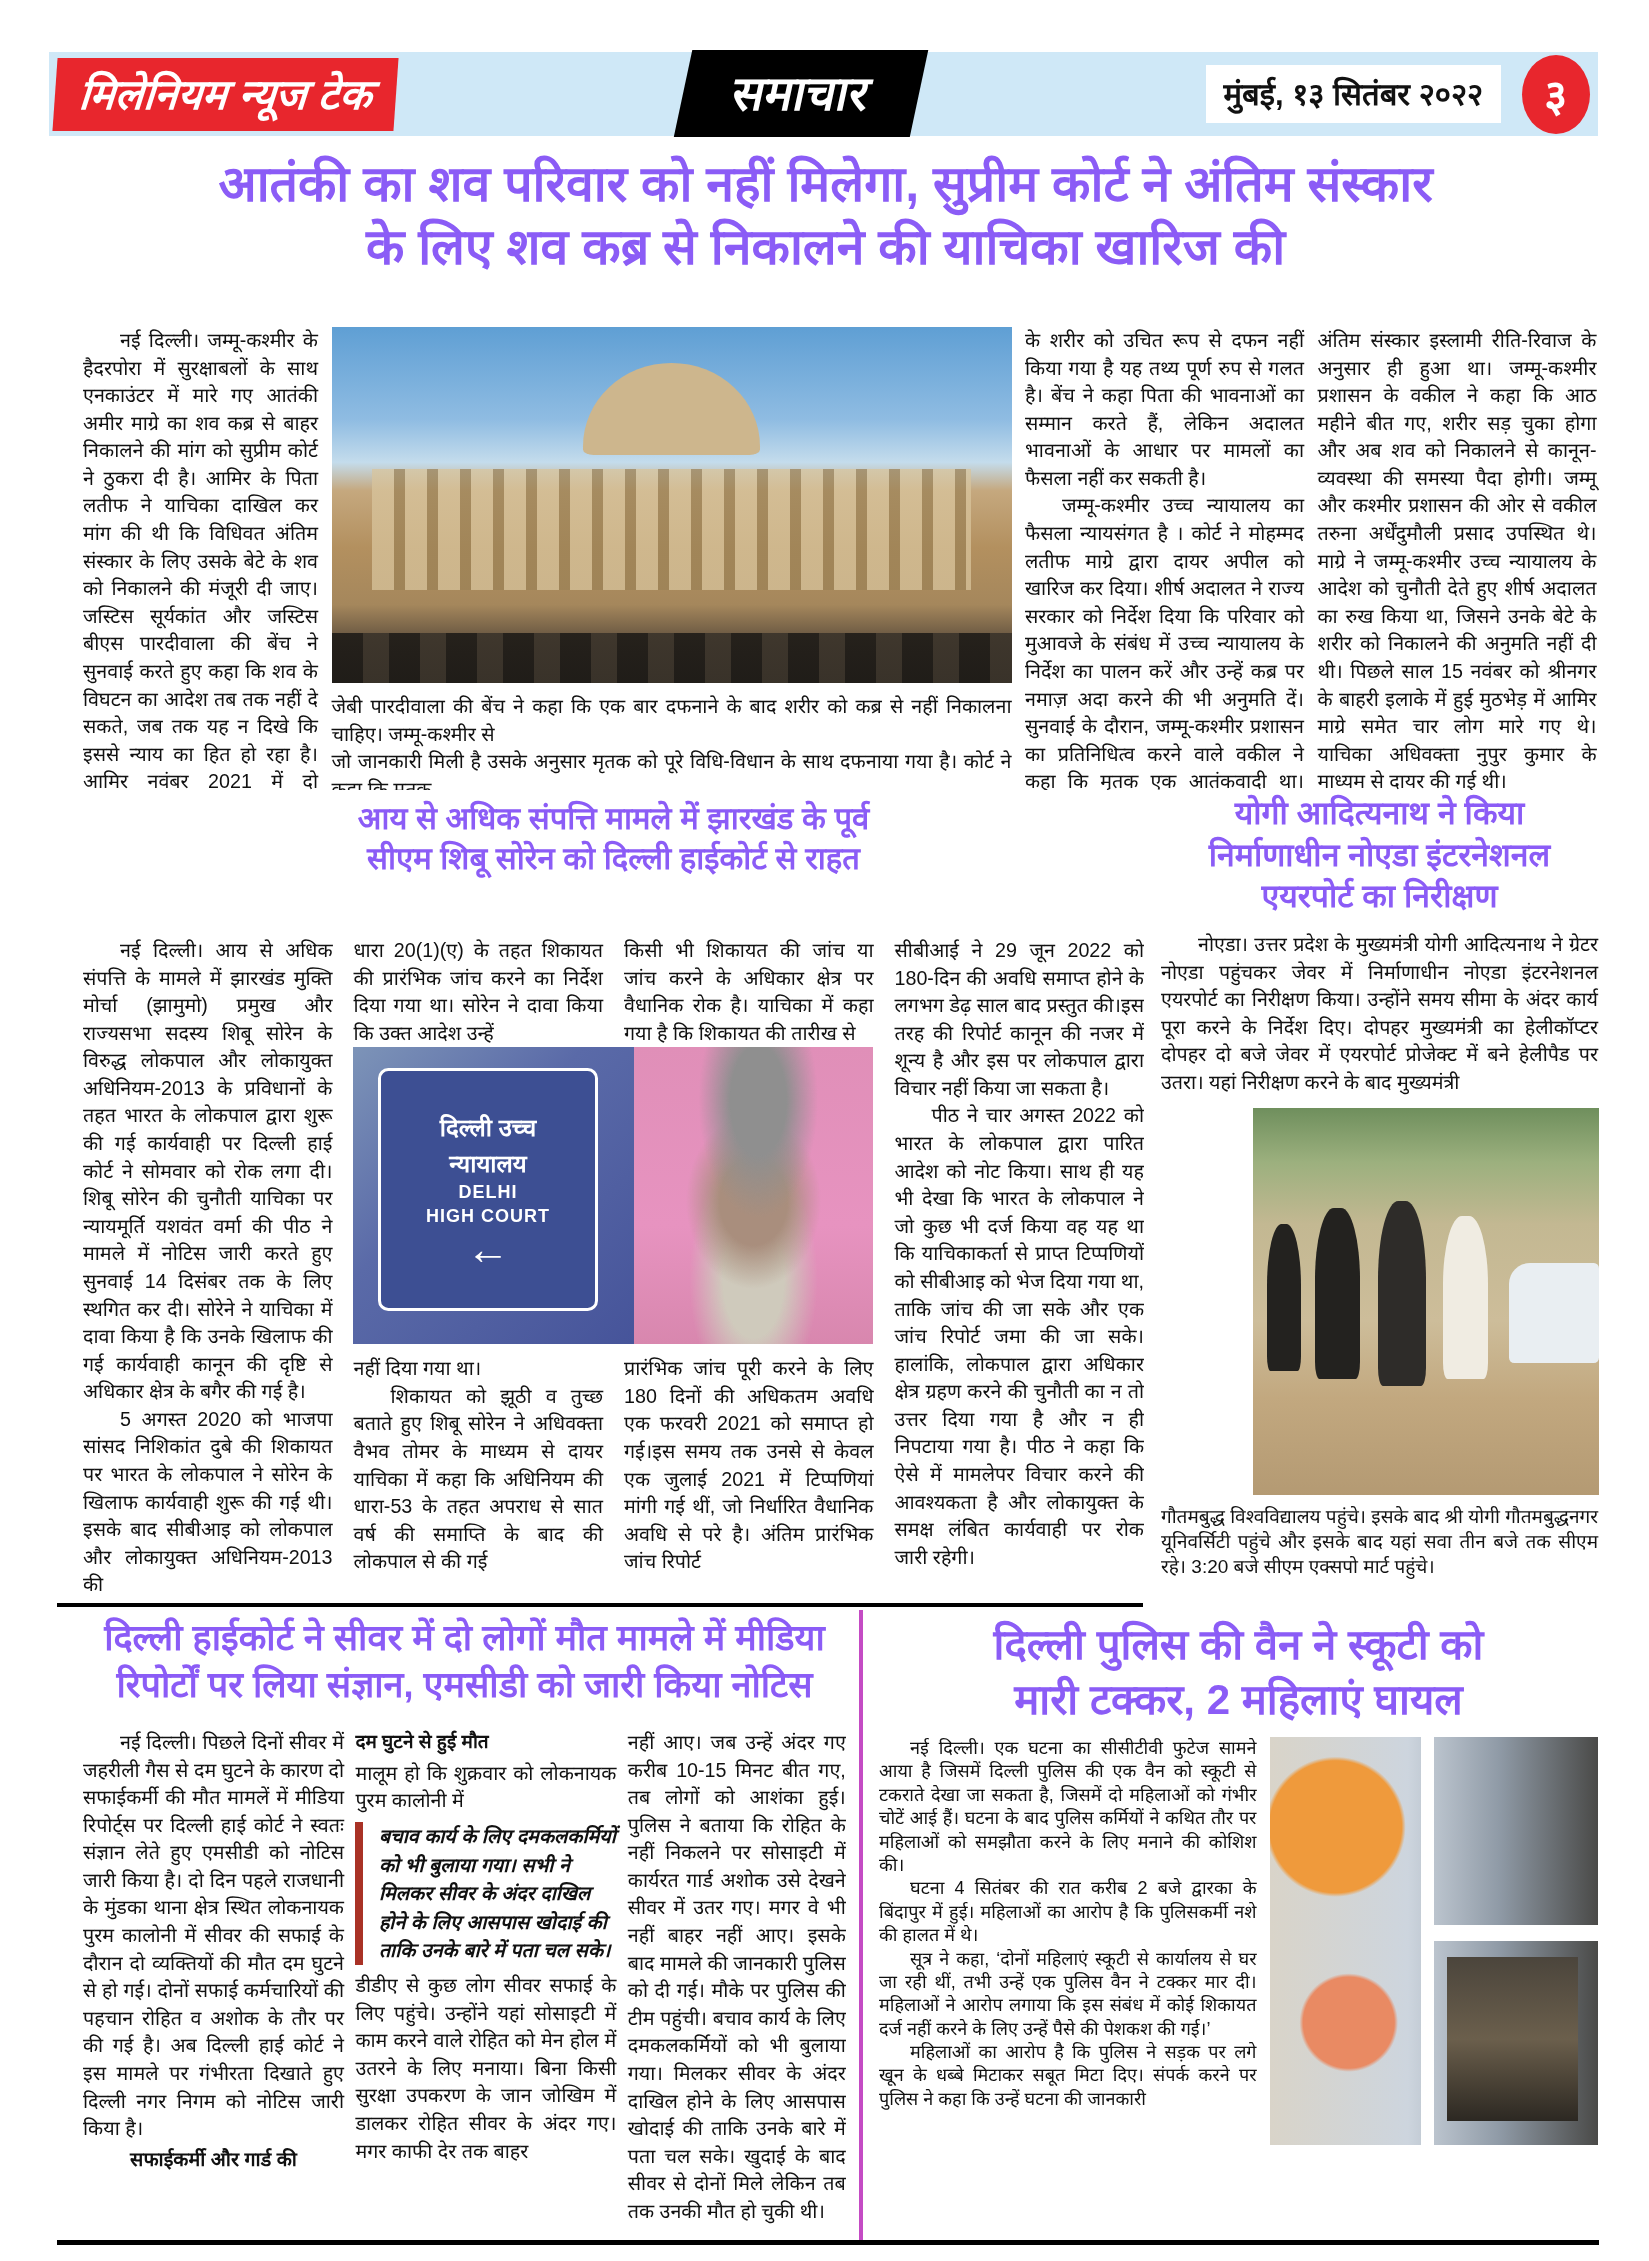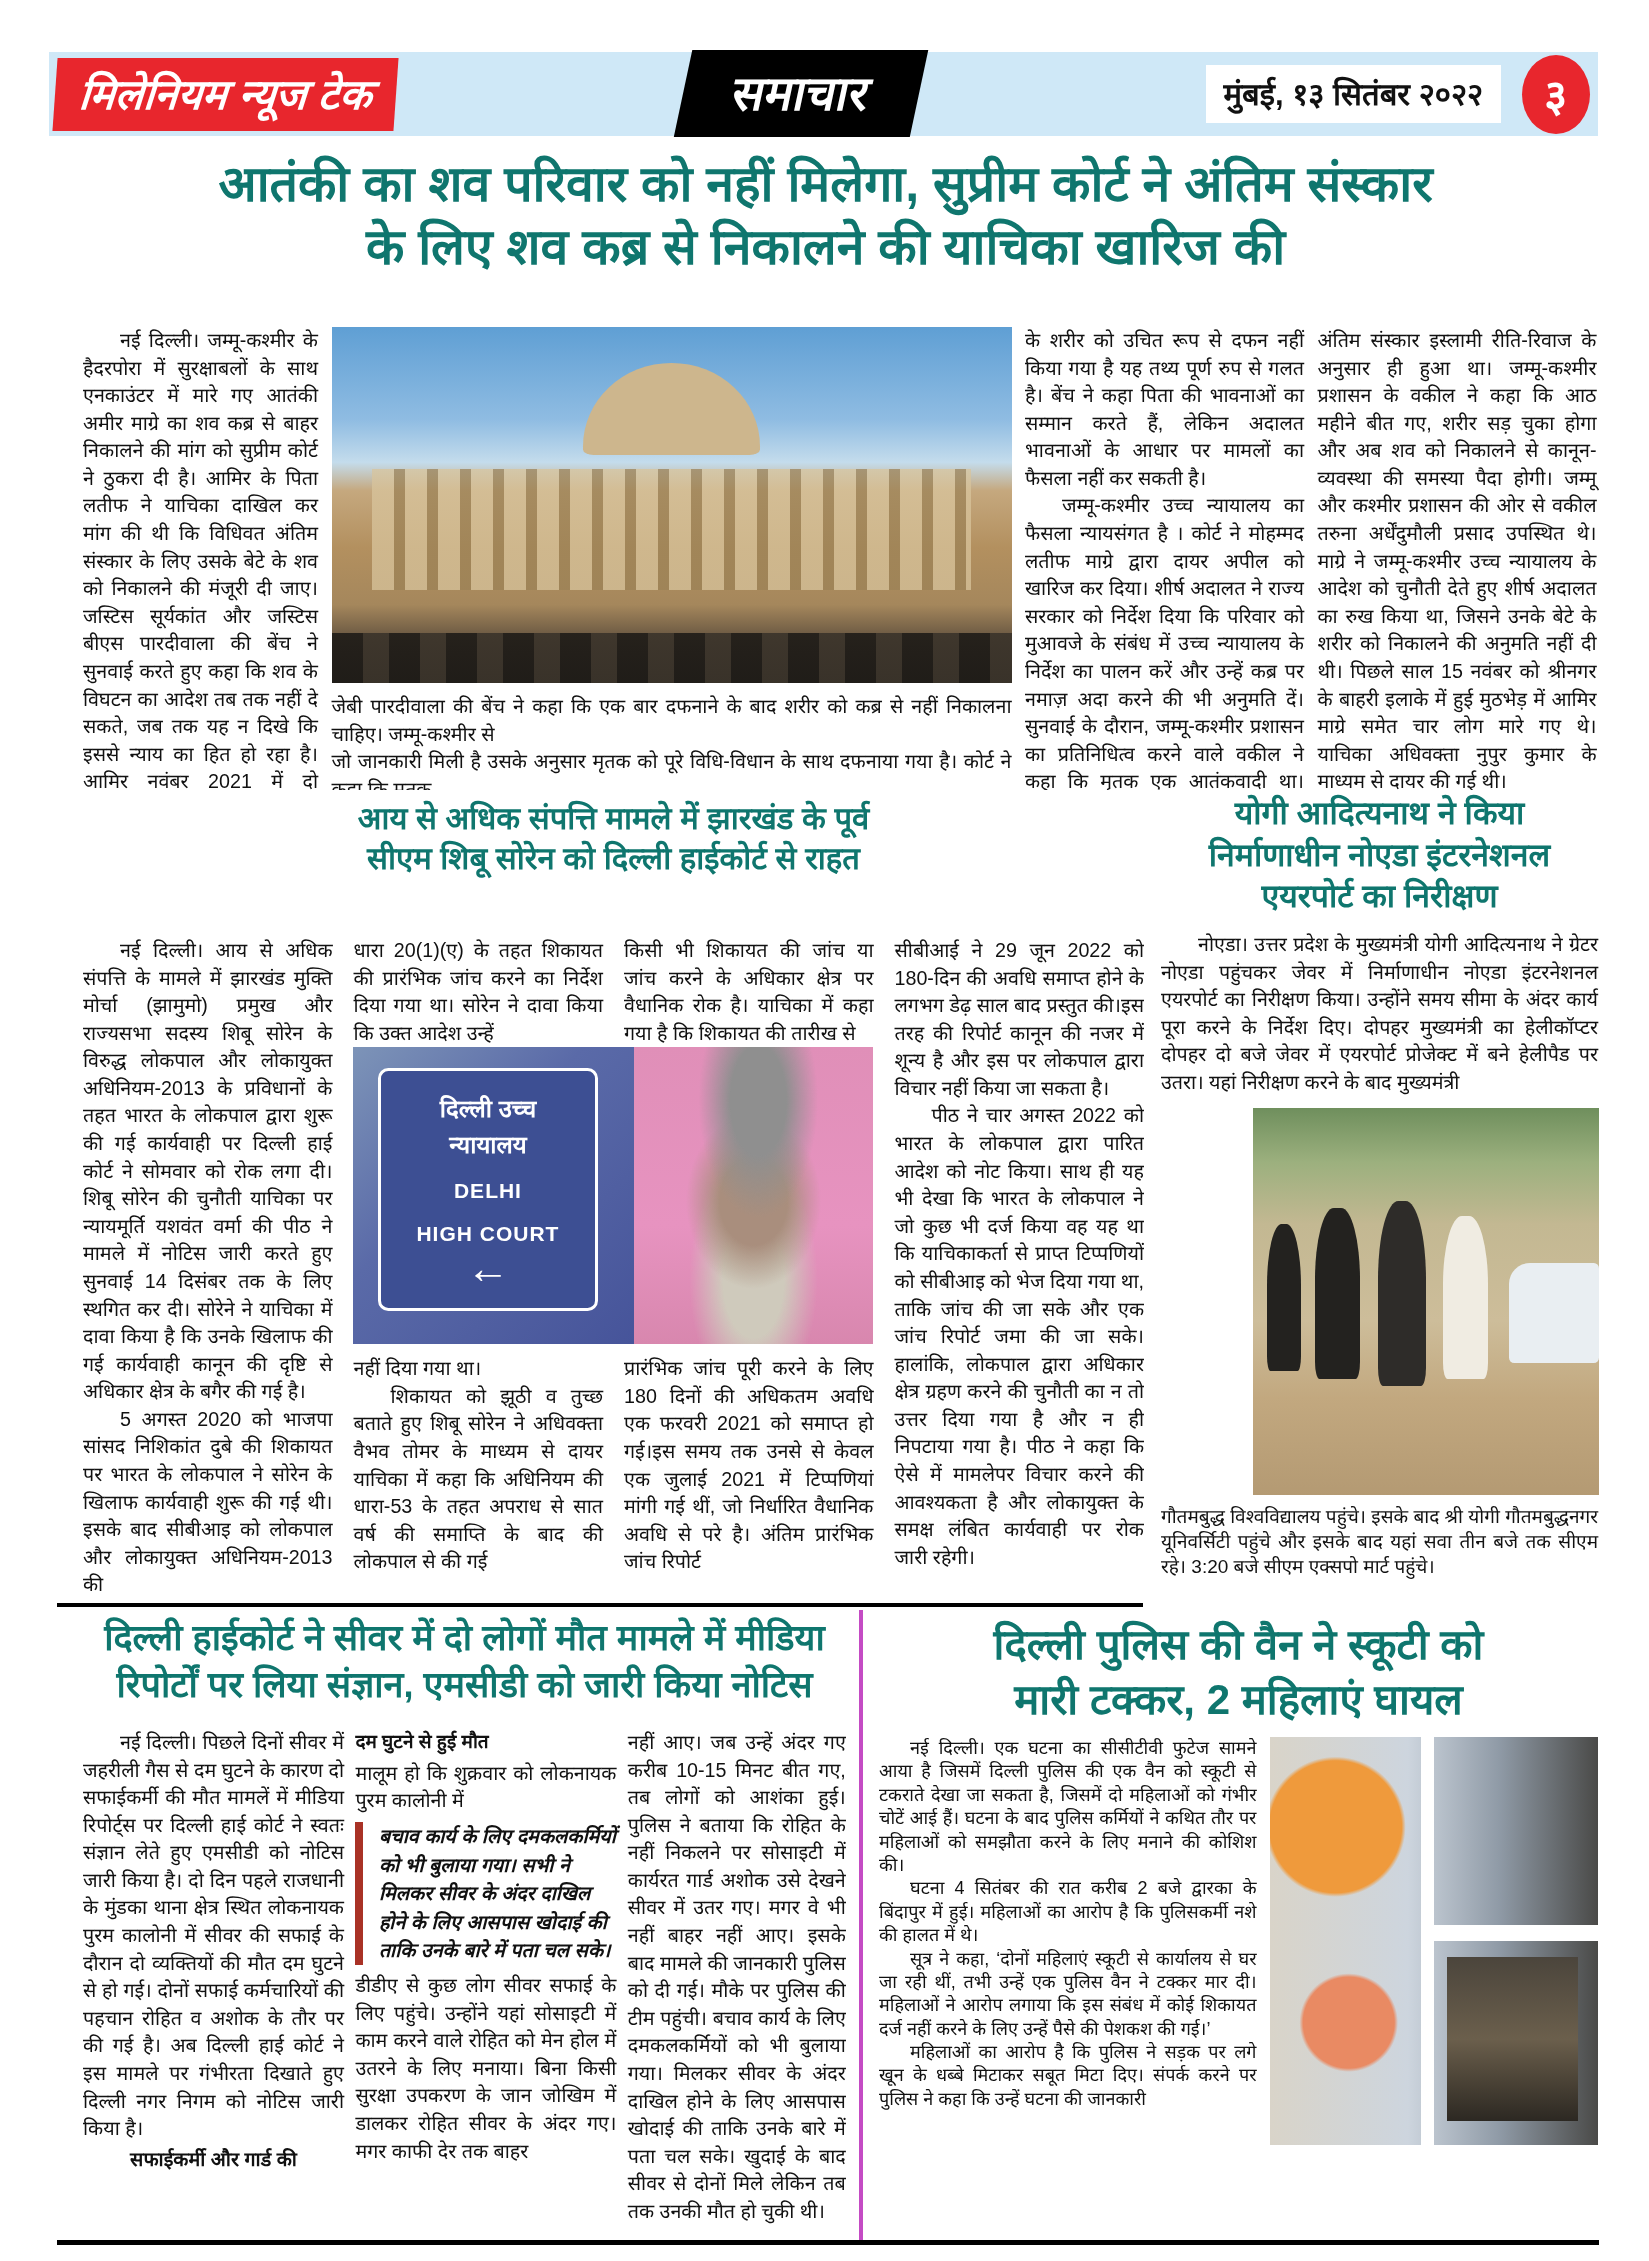--- a/index.html
+++ b/index.html
@@ -15,21 +15,21 @@
     font-weight:bold; font-size:42px; line-height:1; padding:15.5px 24px; transform:skewX(-4deg); white-space:nowrap; }
   .head-spacer { flex:1; }
   .section-badge { background:#000; color:#fff; font-weight:bold; font-size:48px; line-height:1;
     padding:19.7px 50px; transform:skewX(-12deg); white-space:nowrap; }
   .date-box { background:#fff; font-weight:bold; font-size:31px; line-height:1;
     padding:13.5px 17.6px; white-space:nowrap; }
   .page-circle { width:68px; height:79px; background:#e8262d; color:#fff; border-radius:50%;
     display:flex; align-items:center; justify-content:center; font-size:44px; font-weight:bold;
     margin:0 8.3px 0 21px; flex:none; }
   
-  .headline { position:absolute; text-align:center; font-weight:bold; color:#0f766e; }
+  .headline { position:absolute; text-align:center; font-weight:bold; color:#8b5cf6; }
   .h-art1 { left:78px; top:153px; width:1495px; font-size:50px; line-height:1.25; }
   .h-art2 { left:78px; top:799px; width:1071px; font-size:31px; line-height:1.3; }
   .h-art3 { left:1161px; top:793px; width:437px; font-size:32px; line-height:1.3; }
   .h-art4 { left:83px; top:1615px; width:763px; font-size:36px; line-height:1.3; }
   .h-art5 { left:879px; top:1618px; width:719px; font-size:42px; line-height:1.3; }
   
   .body { font-size:19.7px; line-height:1.4; text-align:justify; }
   .para { margin:0; text-indent:37px; }
   .no-indent .para, .para.flat { text-indent:0; }
   .no-indent-first .para:first-child { text-indent:0; }
@@ -50,21 +50,21 @@
   
   .art2-body { position:absolute; left:83px; top:937px; width:1061px; height:664px;
     display:grid; grid-template-columns:repeat(4,1fr); column-gap:21px; overflow:hidden; }
   .art2-photo { position:absolute; left:270px; top:110px; width:520px; height:297px; display:flex; }
   .img-spacer2 { height:308px; flex:none; }
   .sign-half { width:54%; height:100%; background:linear-gradient(135deg,#7d94b8 0%,#5a6aa8 40%,#46549a 100%); position:relative; }
   .sign-board { position:absolute; left:9%; top:7%; width:76%; height:80%;
     background:#3d4f93; border:3.6px solid #fff; border-radius:10.3px; color:#fff; text-align:center;
     display:flex; flex-direction:column; justify-content:center; gap:3.1px; }
   .sign-hi { font-size:24px; font-weight:bold; }
-  .sign-en { font-size:21px; font-weight:bold; letter-spacing:1px;margin-top:16px; }
+  .sign-en { font-size:18px; font-weight:bold; letter-spacing:1px; }
   .sign-arrow { font-size:43px; line-height:.9; font-weight:bold; }
   .portrait-half { width:46%; height:100%;
     background:
       radial-gradient(ellipse at 52% 18%, #8f8f8f 0 16%, rgba(143,143,143,0) 34%),
       radial-gradient(ellipse at 50% 52%, #a98e7d 0 20%, rgba(169,142,125,0) 40%),
       radial-gradient(ellipse at 50% 78%, #cfcabc 0 18%, rgba(207,202,188,0) 38%),
       linear-gradient(180deg,#e08fb8 0%,#e793c0 60%,#d887ae 100%); }
   
   .art3-body { position:absolute; left:1161px; top:931px; width:437px; }
   .photo-yogi { width:346px; height:387px; margin:11.4px 0 0 92px;

